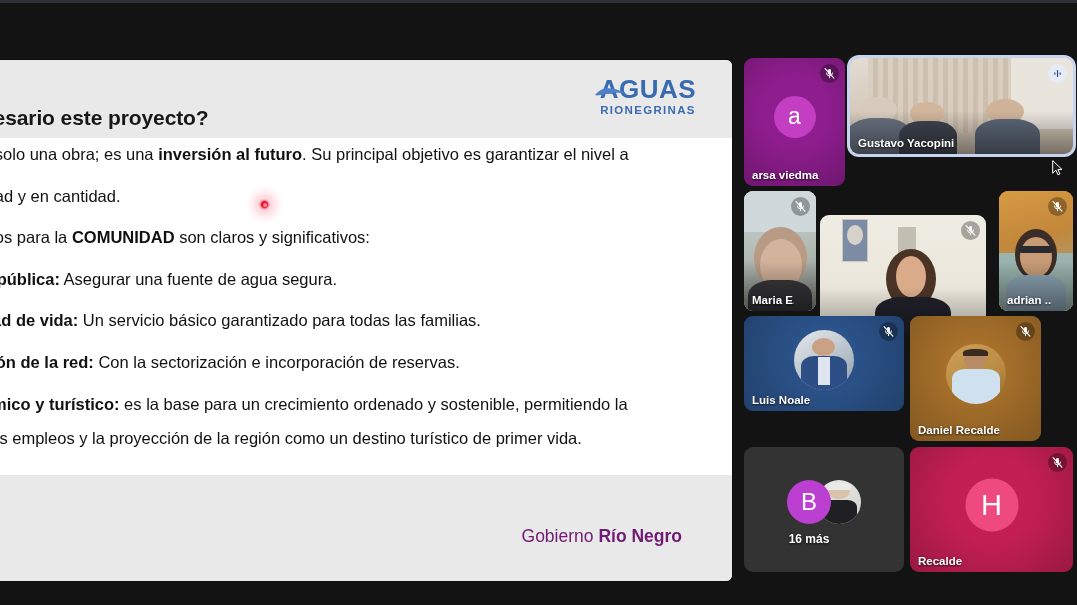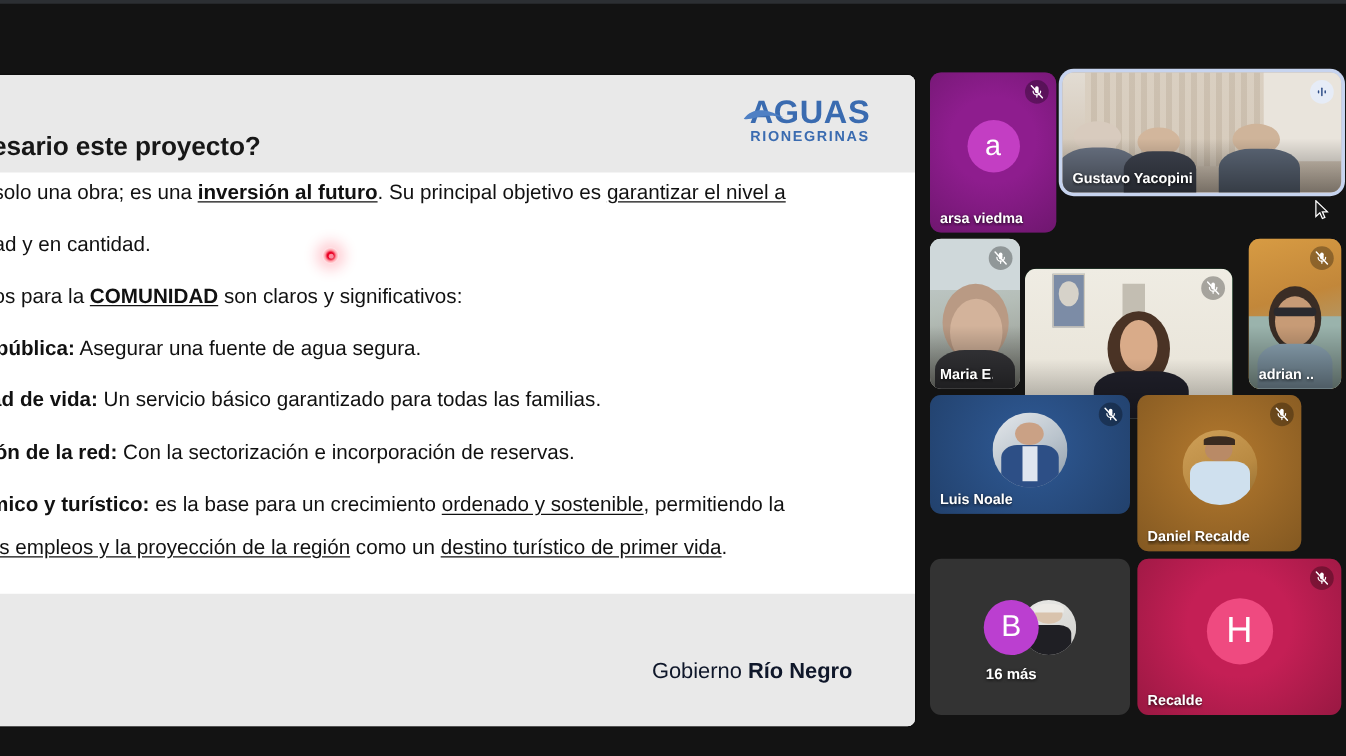--- a/index.html
+++ b/index.html
@@ -62,29 +62,29 @@
     position: absolute; left: 0; top: 78px; right: 0;
     padding-top: 6px;
   }
   .body-line {
     font-size: 16.5px; color: #111;
     line-height: 1.28;
     white-space: nowrap;
     margin-bottom: 20.5px;
   }
   .body-line.tight { margin-bottom: 13px; }
-  .u { text-decoration: underline; text-underline-offset: 2px; }
+  .u { text-underline-offset: 2px; }
 
   .slide-footer {
     position: absolute; left: 0; bottom: 0; width: 100%; height: 106px;
     background: #e9e9e9;
   }
   .footer-text {
     position: absolute; right: 50px; bottom: 34px;
-    font-size: 17.5px; color: #0f172a;
+    font-size: 17.5px; color: #701a75;
   }
   .footer-text b { font-weight: bold; }
 
   
   .laser {
     position: absolute; left: 258px; top: 198px;
     width: 13px; height: 13px; border-radius: 50%;
     background: radial-gradient(circle, #ff0a2c 0%, #e80024 28%, rgba(255,40,60,0.45) 48%, rgba(255,60,80,0.12) 70%, rgba(255,80,90,0) 100%);
     box-shadow: 0 0 10px 5px rgba(255,30,60,0.22);
   }

